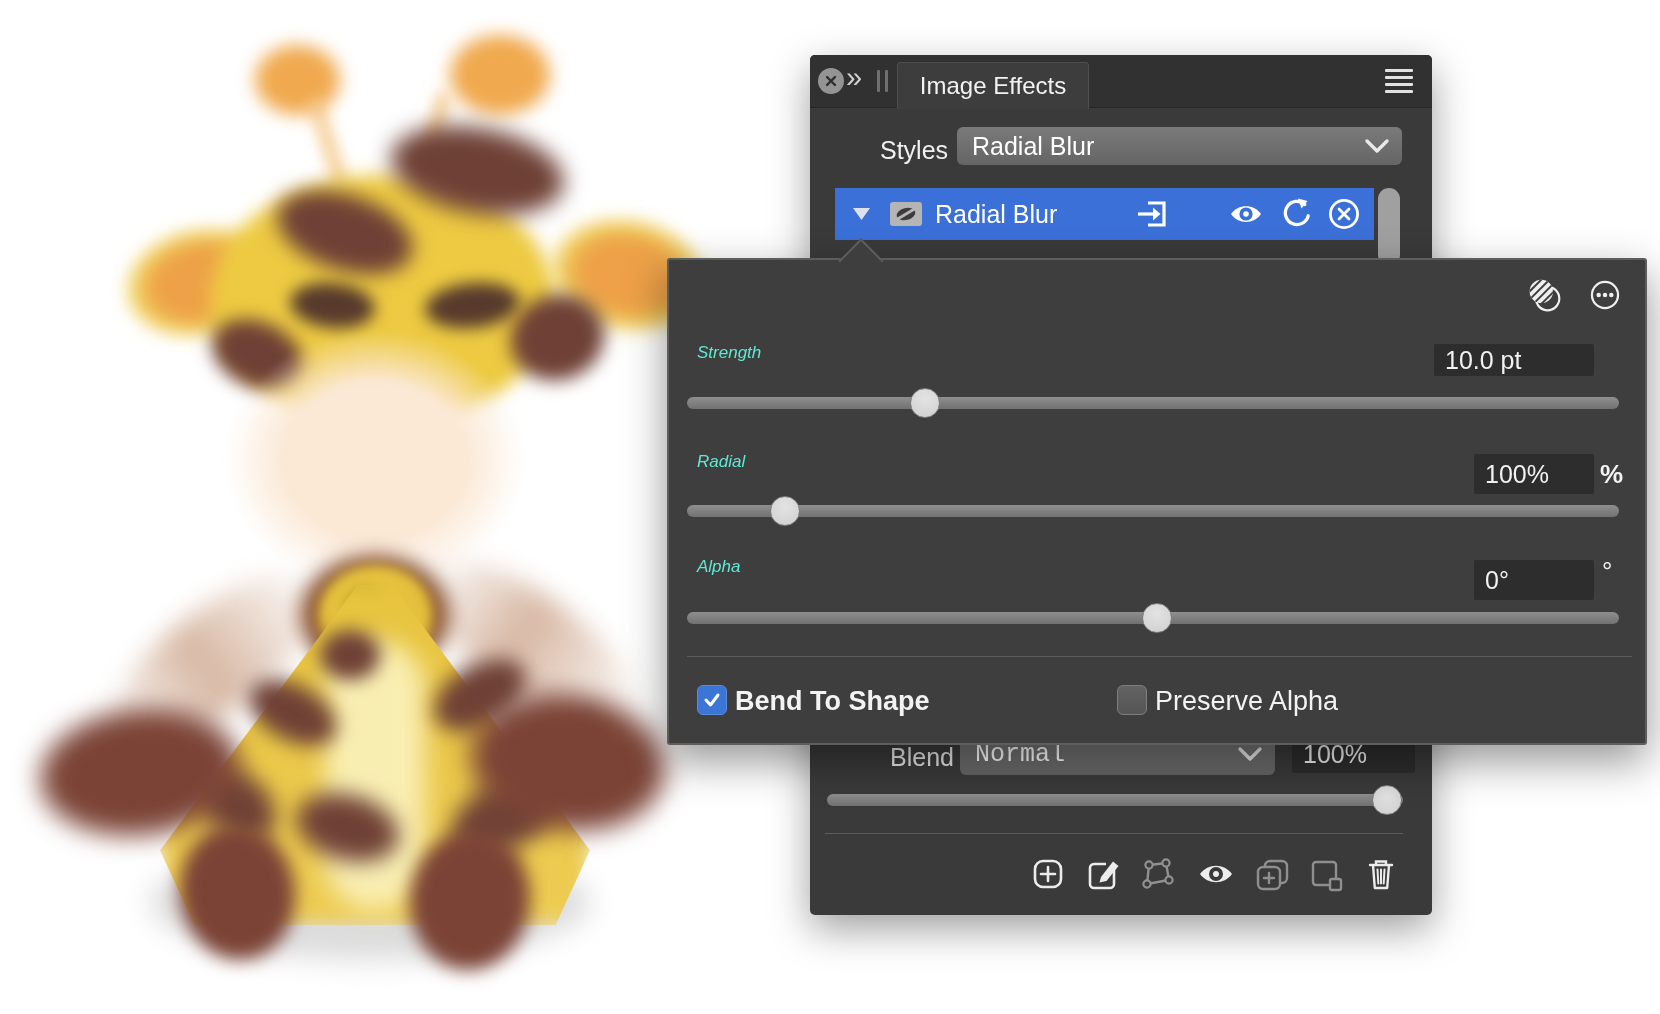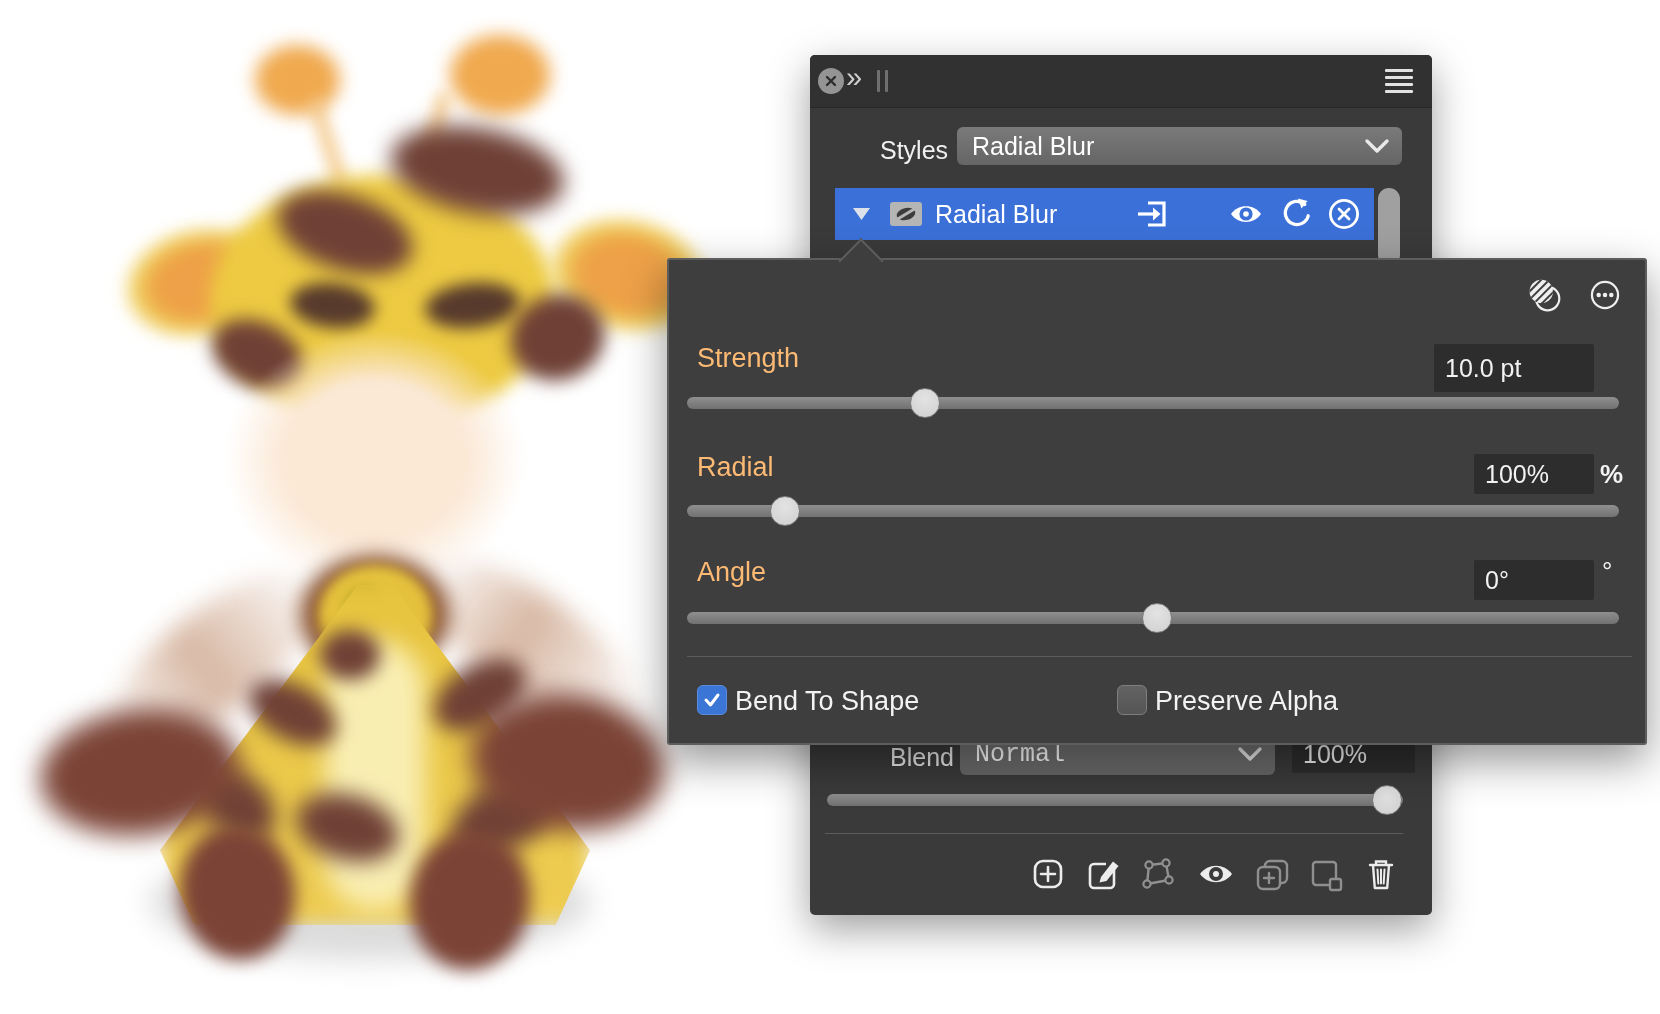--- a/index.html
+++ b/index.html
@@ -50,21 +50,21 @@
   .hdivider{position:absolute;height:1px;background:#5c5c5c;}
 
   .tbicon{position:absolute;top:797px;width:44px;height:44px;display:flex;align-items:center;justify-content:center;}
 
   
   #popover{position:absolute;left:667px;top:258px;width:980px;height:487px;background:#3e3e3e;
     border:2px solid #5d5d5d;box-sizing:border-box;border-radius:3px;z-index:10;
     box-shadow:0 16px 44px rgba(0,0,0,.42);}
   #notch{position:absolute;left:845px;top:245px;width:30px;height:30px;background:#3e3e3e;
     transform:rotate(45deg);border-left:2px solid #5d5d5d;border-top:2px solid #5d5d5d;z-index:11;}
-  .pop-label{position:absolute;font-size:27px;color:#fdba74;}
+  .pop-label{position:absolute;font-size:17px;color:#5eead4;font-style:italic;}
   .pop-unit{position:absolute;font-size:26px;color:#f3f3f3;}
   .pop-circle-btn{position:absolute;width:36px;height:36px;}
   .checkbox{position:absolute;width:30px;height:30px;box-sizing:border-box;border-radius:6px;
     background:linear-gradient(180deg,#636363,#555555);border:1.5px solid #7e7e7e;
     display:flex;align-items:center;justify-content:center;}
   .checkbox.checked{background:#3b76d7;border-color:#5b8bdd;}
   .checkbox .check{display:none;}
   .checkbox.checked .check{display:block;}
   .cb-label{position:absolute;font-size:27px;color:#f3f3f3;}
 </style>
@@ -112,20 +112,23 @@
   <div id="panel">
     <div id="panel-header">
       <div class="hdr-close">
         <svg width="16" height="16" viewBox="0 0 16 16">
             <path d="M4 4 L12 12 M12 4 L4 12" stroke="#2e2e2e" stroke-width="2.4" stroke-linecap="round"></path>
           </svg>
       </div>
       <div class="hdr-chevrons">»</div>
       <div class="hdr-bar" style="left:67px;"></div>
       <div class="hdr-bar" style="left:75px;"></div>
+      <div class="tab">
+        <span>Image Effects</span>
+      </div>
       <div class="hamburger">
         <span></span>
           <span></span>
           <span></span>
           <span></span>
       </div>
     </div>
 
     <div class="styles-label">Styles</div>
     <div class="dropdown" style="left:147px;top:72px;width:445px;height:38px;">
@@ -257,53 +260,53 @@
       </g>
     </svg>
     <svg class="pop-circle-btn" style="left:918px;top:17px;" viewBox="0 0 40 40">
       <circle cx="20" cy="20" r="14.5" fill="none" stroke="#efefef" stroke-width="2.5"></circle>
       <circle cx="13" cy="20" r="2.5" fill="#efefef"></circle>
         <circle cx="20" cy="20" r="2.5" fill="#efefef"></circle>
         <circle cx="27" cy="20" r="2.5" fill="#efefef"></circle>
     </svg>
 
     <div class="pop-label" style="left:28px;top:83px;">Strength</div>
-    <div class="field" style="left:765px;top:84px;width:160px;height:48px;">
+    <div class="field" style="left:765px;top:84px;width:160px;height:32px;">
       <span>10.0 pt</span>
     </div>
     <div class="track" style="left:18px;top:137px;width:932px;">
       <div class="thumb" style="left: 25.5%;"></div>
     </div>
 
     <div class="pop-label" style="left:28px;top:192px;">Radial</div>
     <div class="field" style="left:805px;top:194px;width:120px;height:40px;">
       <span>100%</span>
     </div>
     <div class="pop-unit" style="left:931px;top:199px;font-weight:bold;">%</div>
     <div class="track" style="left:18px;top:245px;width:932px;">
       <div class="thumb" style="left: 10.5%;"></div>
     </div>
 
-    <div class="pop-label" style="left:28px;top:297px;">Angle</div>
+    <div class="pop-label" style="left:28px;top:297px;">Alpha</div>
     <div class="field" style="left:805px;top:300px;width:120px;height:40px;">
       <span>0°</span>
     </div>
     <div class="pop-unit" style="left:933px;top:296px;">°</div>
     <div class="track" style="left:18px;top:352px;width:932px;">
       <div class="thumb" style="left: 50.4%;"></div>
     </div>
 
     <div class="hdivider" style="left:18px;top:396px;width:945px;"></div>
 
     <div class="checkbox checked" style="left:28px;top:425px;">
       <svg class="check" width="18" height="16" viewBox="0 0 18 16">
           <polyline points="3,8 7.5,13 15,3" fill="none" stroke="#ffffff" stroke-width="3" stroke-linecap="round" stroke-linejoin="round"></polyline>
         </svg>
     </div>
-    <div class="cb-label" style="left:66px;top:426px;">Bend To Shape</div>
+    <div class="cb-label" style="left:66px;top:426px;font-weight:bold;">Bend To Shape</div>
 
     <div class="checkbox" style="left:448px;top:425px;">
       
     </div>
     <div class="cb-label" style="left:486px;top:426px;">Preserve Alpha</div>
   </div>
 
 </div>
 
 </body></html>

